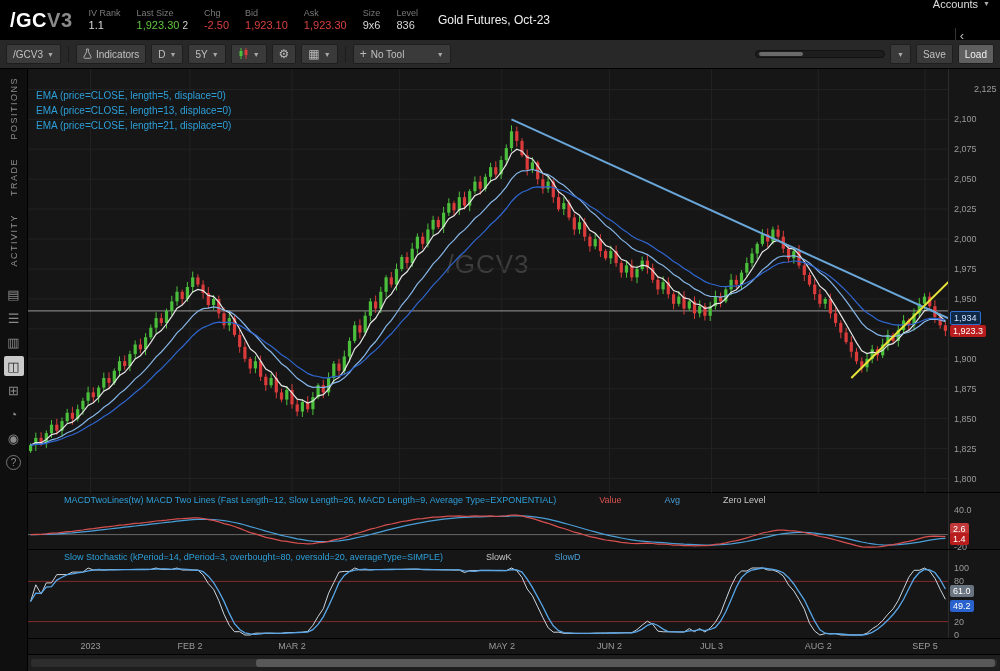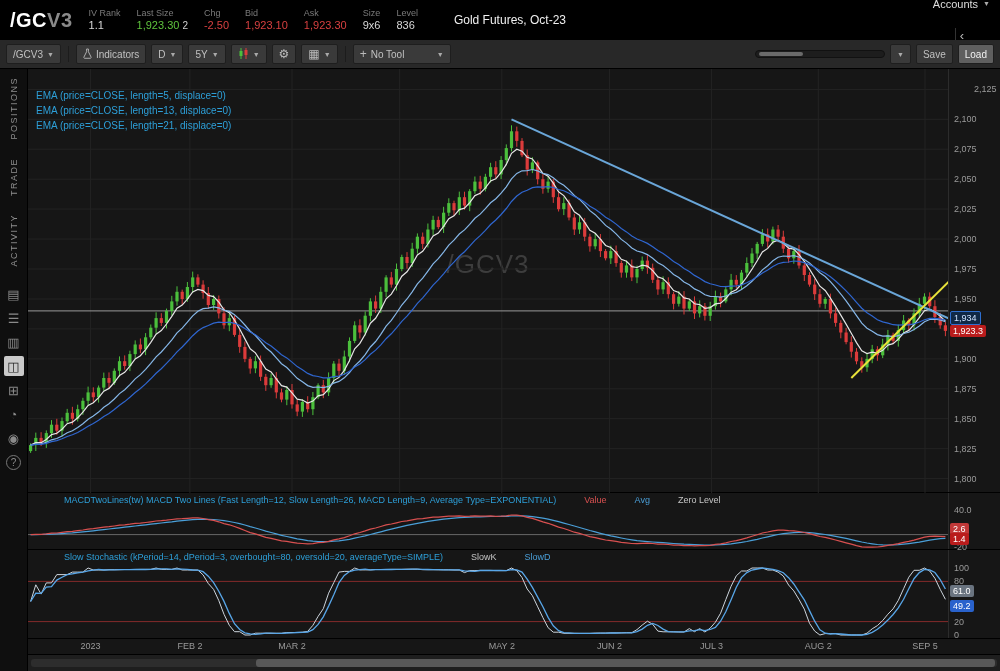--- a/index.html
+++ b/index.html
@@ -8,21 +8,21 @@
 
   
   .header { height:40px; background:#000; display:flex; align-items:center; padding:0 10px; gap:16px; flex:none; }
   .symbol { font-size:20px; color:#fff; font-weight:bold; letter-spacing:.5px; }
   .symbol .suffix { color:#8a8a8a; font-weight:bold; }
   .field { display:flex; flex-direction:column; align-items:flex-start; line-height:1.25; }
   .field .lbl { font-size:9px; color:#7a7a7a; }
   .field .val { font-size:11px; }
   .white { color:#d8d8d8; } .green { color:#5fc43d; } .red { color:#d84040; }
   .extra { color:#cfcfcf; font-size:10px; margin-left:3px; }
-  .desc { font-size:12px; color:#f0f0f0; margin-left:20px; }
+  .desc { font-size:12px; color:#f0f0f0; margin-left:4px; }
   .header-right { margin-left:auto; display:flex; align-items:center; gap:18px;flex-direction:column; }
   .accounts { font-size:11px; color:#ddd; display:flex; align-items:center; gap:5px; cursor:pointer; }
   .caret { font-size:7px; color:#aaa; }
   .collapse { color:#bbb; font-size:13px; padding:0 4px; border-left:1px solid #333; cursor:pointer; }
 
   
   .toolbar { height:29px; background:#282828; border-bottom:1px solid #000; display:flex; align-items:center; padding:0 6px; gap:5px; flex:none; }
   .tbtn { height:20px; background:#3a3a3a; border:1px solid #1e1e1e; color:#c0c0c0; font-size:10px; display:inline-flex; align-items:center; gap:4px; padding:0 6px; border-radius:2px; cursor:pointer; white-space:nowrap; }
   .tsep { width:1px; height:16px; background:#1c1c1c; margin:0 2px; }
   .ticon { font-size:12px; color:#bbb; line-height:1; }
@@ -49,21 +49,21 @@
   .badge-last { background:#b91c1c; }
   .badge-mval { background:#c03838; }
   .badge-mavg { background:#b91c1c; }
   .badge-k { background:#2962cc; }
   .badge-d { background:#6a7480; }
 
   .overlay-labels { position:absolute; top:21px; left:8px; z-index:4; }
   .study-label { font-size:10px; color:#2d9fd8; margin-bottom:4px; cursor:pointer; }
   .ind-label { position:absolute; top:2px; left:8px; z-index:4; font-size:9px; white-space:nowrap; cursor:pointer; }
   .cyan { color:#2d9fd8; } .red-t { color:#d85050; } .blue-t { color:#4a9fd8; } .gray-t { color:#c5c5c5; }
-  .ind-label span { margin-right:0;padding-left:28px; }
+  .ind-label span { margin-right:15px;padding-left:28px; }
 
   .watermark { position:absolute; top:46%; left:50%; transform:translate(-50%,-50%); font-size:26px; color:#3d3d3d; letter-spacing:1px; z-index:0; }
 
   .timeaxis { height:16px; position:relative; background:#161616; border-bottom:1px solid #000; flex:none; }
   .tlabel { position:absolute; top:2px; transform:translateX(-50%); font-size:9px; color:#9a9a9a; white-space:nowrap; }
 
   .hscroll { height:16px; background:#1e1e1e; position:relative; flex:none; }
   .hscroll .track { position:absolute; left:3px; right:3px; top:4px; height:8px; background:#2d2d2d; border-radius:3px; }
   .hscroll .thumb { position:absolute; left:23.5%; right:0.5%; top:4px; height:8px; background:#585858; border-radius:3px; cursor:pointer; }
 </style>

